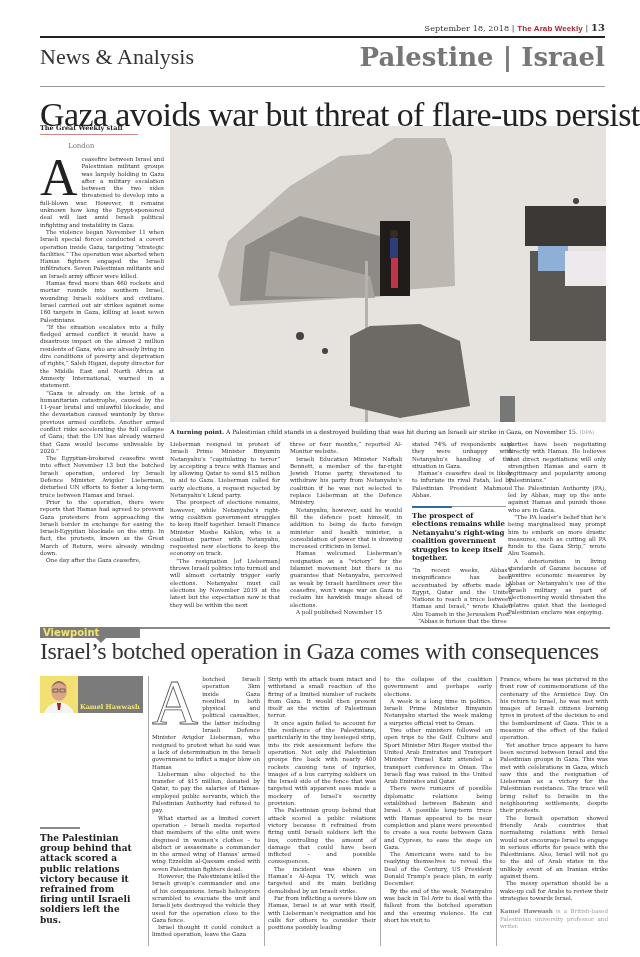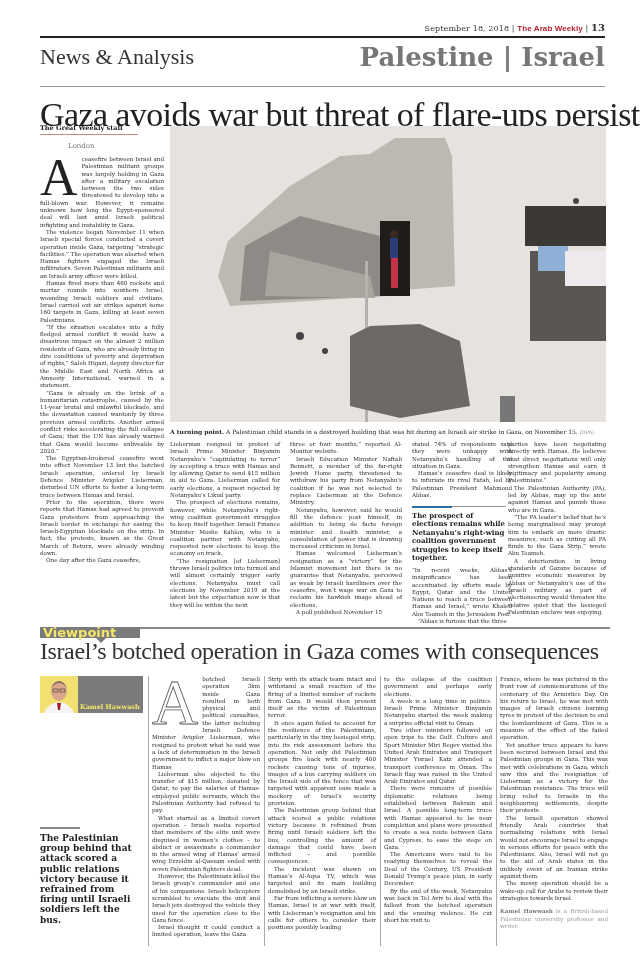--- a/index.html
+++ b/index.html
@@ -21,21 +21,21 @@
   .dropcap { float: left; font-family: "Liberation Serif", serif; font-size: 52px; line-height: 40px; margin: 2px 4px 0 0; color: #222; }
   .dropcap.outline { color: #fff; -webkit-text-stroke: 0.8px #555; font-size: 64px; line-height: 50px; }
   #photo { left: 170px; top: 126px; width: 436px; height: 296px; background: linear-gradient(135deg, #e9e7e4 0%, #d8d5d1 40%, #ecebe8 70%, #cfcac5 100%); overflow: hidden; }
   #caption { left: 170px; top: 428px; width: 440px; font-size: 6px; white-space: nowrap; }
   #caption b { font-weight: bold; }
   #caption .credit { color: #999; font-size: 5px; }
   #pull1-bar { left: 412px; top: 506px; width: 90px; height: 2px; background: #2a6d9e; }
   #pull1-line { left: 412px; top: 506px; width: 94px; height: 1px; background: #999; }
   #pull1 { left: 412px; top: 512px; width: 96px; font-family: "DejaVu Serif", serif; font-weight: bold; font-size: 7px; line-height: 8.4px; color: #222; }
   #rule-mid { left: 40px; top: 627px; width: 570px; height: 2px; background: #888; }
-  #vp-tag { left: 40px; top: 627px; width: 100px; height: 11px; background: #7b7b7b; color: #f3e56a; font-family: "DejaVu Sans", sans-serif; font-weight: bold; font-size: 13px; padding-left: 3px; line-height: 11px; }
+  #vp-tag { left: 40px; top: 627px; width: 100px; height: 11px; background: #7b7b7b; color: #f3e56a; font-family: "DejaVu Sans", sans-serif; font-weight: bold; font-size: 10px; padding-left: 3px; line-height: 11px; }
   #vp-notch { left: 96px; top: 638px; width: 0; height: 0; border-left: 5px solid transparent; border-right: 5px solid transparent; border-top: 5px solid #7b7b7b; }
   #vp-headline { left: 40px; top: 638px; width: 570px; font-family: "Liberation Serif", serif; font-size: 24px; color: #333; white-space: nowrap; letter-spacing: -0.4px; }
   #author-box { left: 40px; top: 676px; width: 103px; height: 37px; background: #7b7b7b; }
   #author-photo { position: absolute; left: 0; top: 0; width: 38px; height: 37px; background: #f2e070; overflow: hidden; }
   #author-name { position: absolute; left: 40px; bottom: 2px; font-size: 6.5px; font-weight: bold; color: #f3e56a; white-space: nowrap; }
   #pull2-line { left: 40px; top: 827px; width: 40px; height: 2px; background: #888; }
   #pull2 { left: 40px; top: 833px; width: 98px; font-family: "DejaVu Serif", serif; font-weight: bold; font-size: 9px; line-height: 10.2px; color: #222; }
   .vdiv { position: absolute; width: 1px; background: #aaa; }
   #bio { font-size: 5.6px; line-height: 7.3px; color: #999; margin-top: 6px; }
   #bio b { color: #777; }

